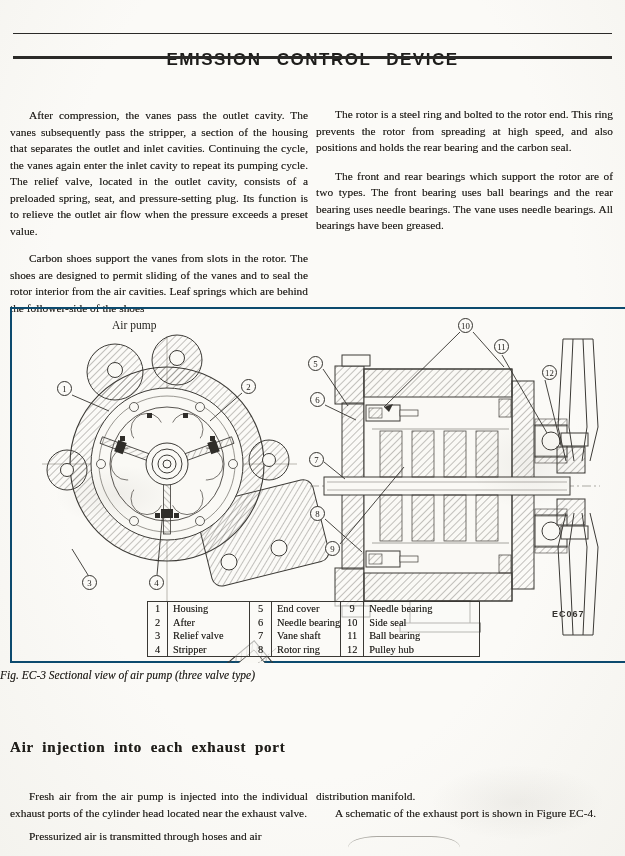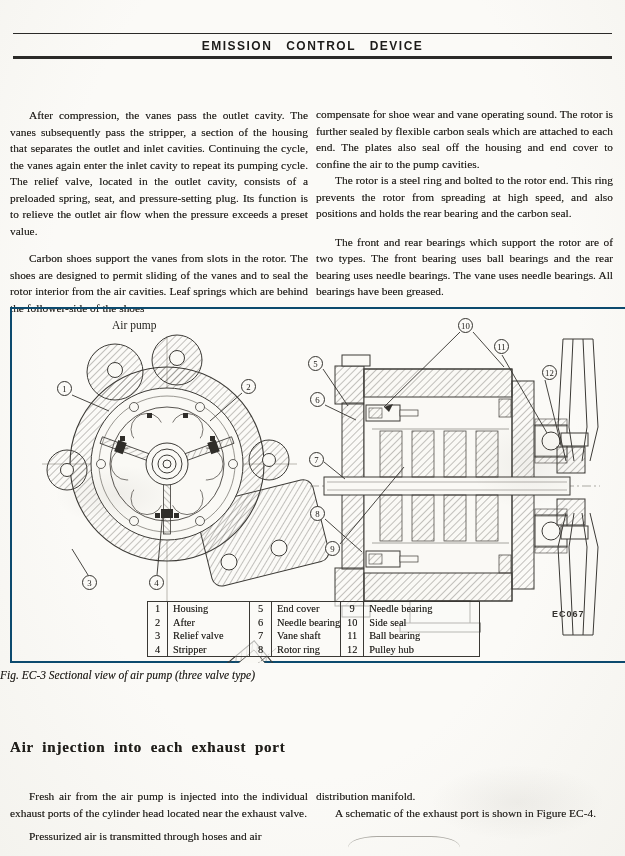--- a/index.html
+++ b/index.html
@@ -5,22 +5,22 @@
   html,body{margin:0;padding:0;}
   body{
     width:625px;height:856px;position:relative;overflow:hidden;
     background:radial-gradient(ellipse at 50% 40%, #fbfaf7 60%, #f4f3ee 100%);
     font-family:"Liberation Serif", serif;color:#221f1b;
   }
   .rule{position:absolute;left:13px;right:13px;background:#2b2a28;}
   .rule.top{top:33px;height:1px;}
   .rule.bottom{top:56px;height:2.5px;}
   .doc-title{
-    position:absolute;top:39px;left:0;right:0;text-align:center;
-    font-family:"Liberation Sans", sans-serif;font-size:12px;font-weight:600;
+    position:absolute;top:50px;left:0;right:0;text-align:center;
+    font-family:"Liberation Sans", sans-serif;font-size:17px;font-weight:600;
     letter-spacing:1.5px;word-spacing:9px;color:#1d1c1a;
   }
   .col{position:absolute;width:298px;margin-top:36px;}
   .col p{margin:0;font-size:11.4px;line-height:16.5px;text-align:justify;
          text-shadow:0 0 0.4px rgba(30,28,24,.55);}
   .col p.indent{text-indent:19px;}
   .col-left-top{left:10px;top:71px;}
   .col-right-top{left:316px;top:70px;width:297px;}
   .col-left-bot{left:10px;top:752px;}
   .col-right-bot{left:316px;top:752px;width:297px;}
@@ -72,21 +72,20 @@
 
 <div class="rule top"></div>
 <div class="doc-title">EMISSION CONTROL DEVICE</div>
 <div class="rule bottom"></div>
 
 <div class="col col-left-top">
   <p class="indent">After compression, the vanes pass the outlet cavity. The vanes subsequently pass the stripper, a section of the housing that separates the outlet and inlet cavities. Continuing the cycle, the vanes again enter the inlet cavity to repeat its pumping cycle. The relief valve, located in the outlet cavity, consists of a preloaded spring, seat, and pressure-setting plug. Its function is to relieve the outlet air flow when the pressure exceeds a preset value.</p>
   <p class="indent gap10">Carbon shoes support the vanes from slots in the rotor. The shoes are designed to permit sliding of the vanes and to seal the rotor interior from the air cavities. Leaf springs which are behind the follower-side of the shoes</p>
 </div>
 <div class="col col-right-top">
-  <p>compensate for shoe wear and vane operating sound. The rotor is further sealed by flexible carbon seals which are attached to each end. The plates also seal off the housing and end cover to confine the air to the pump cavities.</p>
   <p class="indent">The rotor is a steel ring and bolted to the rotor end. This ring prevents the rotor from spreading at high speed, and also positions and holds the rear bearing and the carbon seal.</p>
   <p class="indent gap18">The front and rear bearings which support the rotor are of two types. The front bearing uses ball bearings and the rear bearing uses needle bearings. The vane uses needle bearings. All bearings have been greased.</p>
 </div>
 
 <div class="figure-box">
   <svg width="599" height="354" viewBox="0 0 599 354">
     <defs>
       <pattern id="h1" width="5" height="5" patternUnits="userSpaceOnUse" patternTransform="rotate(45)">
         <line x1="0" y1="0" x2="0" y2="5" stroke="#55524c" stroke-width="0.7"></line>
       </pattern>

